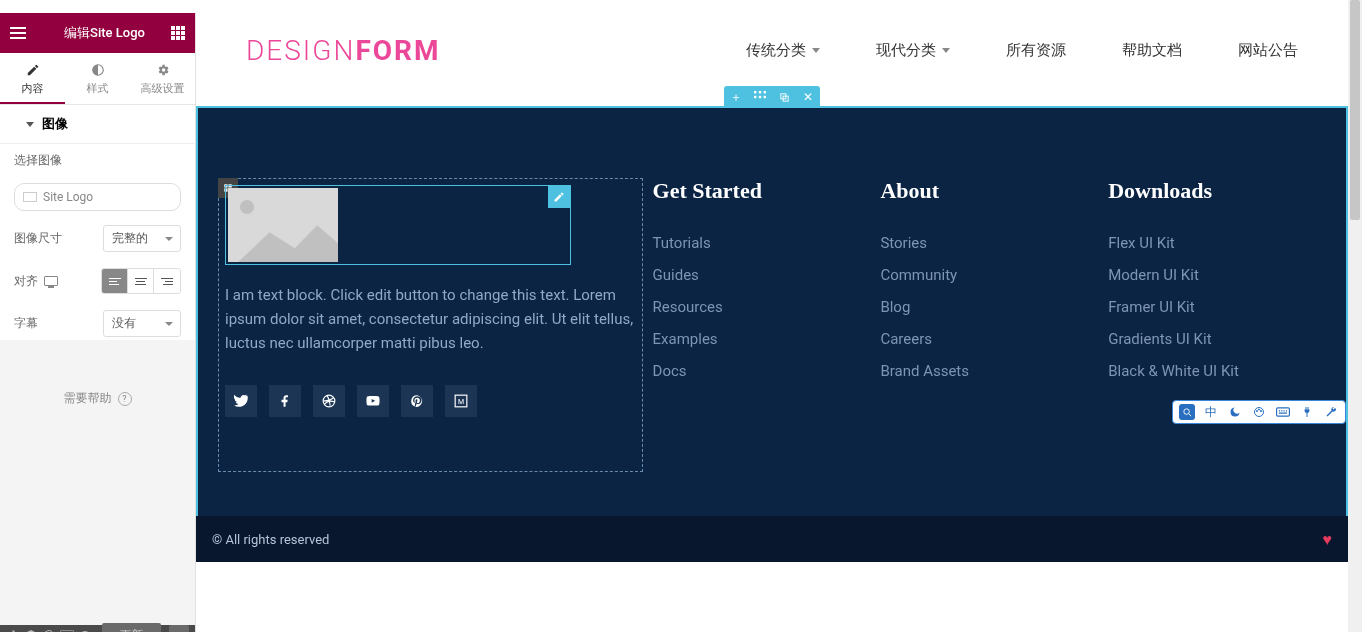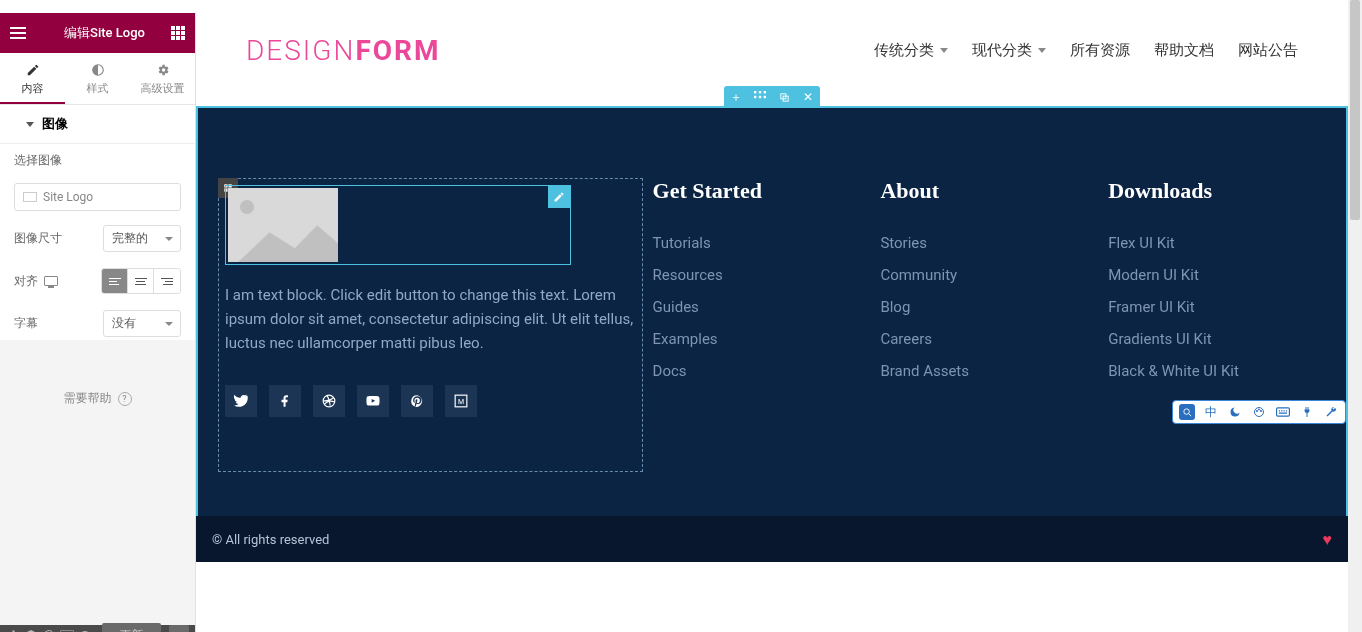--- a/index.html
+++ b/index.html
@@ -20,21 +20,21 @@
 .tab svg, .tab .ic { display: block; margin: 0 auto 4px; width: 14px; height: 14px; fill: currentColor; }
 
 .panel-body { flex: 1; overflow-y: auto; }
 .section-head { padding: 10px 26px; font-size: 13px; font-weight: 600; display: flex; align-items: center; gap: 8px; border-bottom: 1px solid #eee; cursor: pointer; }
 .section-head .chev { width: 0; height: 0; border-left: 4px solid transparent; border-right: 4px solid transparent; border-top: 5px solid #555; }
 
 .field-row { display: flex; align-items: center; justify-content: space-between; padding: 8px 14px; font-size: 12px; color: #555; }
 .field-row .lbl { display: flex; align-items: center; gap: 6px; color: #666; }
 .field-row .ctrl { display: flex; align-items: center; }
 
-.selector-box { margin: 6px 14px; border: 1px solid #ddd; border-radius: 3px; padding: 6px 8px; font-size: 12px; color: #888; display: flex; align-items: center; gap: 6px; cursor: pointer; }
+.selector-box { margin: 6px 14px; border: 1px solid #ddd; border-radius: 10px; padding: 6px 8px; font-size: 12px; color: #888; display: flex; align-items: center; gap: 6px; cursor: pointer; }
 .selector-box .pic { width: 14px; height: 10px; border: 1px solid #ccc; display: inline-block; }
 
 .select-ctrl { border: 1px solid #ddd; border-radius: 3px; padding: 4px 20px 4px 8px; font-size: 12px; color: #555; background: #fff; position: relative; min-width: 78px; cursor: pointer; }
 .select-ctrl::after { content: ""; position: absolute; right: 7px; top: 50%; transform: translateY(-50%); border-left: 4px solid transparent; border-right: 4px solid transparent; border-top: 4px solid #888; }
 
 .align-group { display: flex; border: 1px solid #ddd; border-radius: 3px; overflow: hidden; }
 .align-btn { width: 26px; height: 24px; display: flex; align-items: center; justify-content: center; background: #fff; cursor: pointer; border-right: 1px solid #ddd; }
 .align-btn:last-child { border-right: none; }
 .align-btn.active { background: #888; color: #fff; }
 .align-lines { width: 12px; display: flex; flex-direction: column; gap: 2px; }
@@ -54,21 +54,21 @@
 
 
 .collapse-handle { position: absolute; left: 196px; top: 305px; width: 12px; height: 32px; background: #fff; border: 1px solid #ddd; border-left: none; border-radius: 0 3px 3px 0; display: flex; align-items: center; justify-content: center; cursor: pointer; font-size: 10px; color: #888; }
 
 
 .canvas { position: absolute; left: 196px; top: 0; right: 14px; height: 632px; background: #fff; overflow: hidden; }
 
 .topnav { height: 100px; display: flex; align-items: center; padding: 0 50px; justify-content: space-between; }
 .logo { font-size: 28px; letter-spacing: 2px; color: #ec4899; font-weight: 300; }
 .logo b { font-weight: 700; }
-.navlinks { display: flex; gap: 24px; font-size: 15px; color: #333; }
+.navlinks { display: flex; gap: 56px; font-size: 15px; color: #333; }
 .navlinks .nl { display: flex; align-items: center; gap: 6px; cursor: pointer; }
 .caret { width: 0; height: 0; border-left: 4px solid transparent; border-right: 4px solid transparent; border-top: 5px solid #888; }
 
 .section-handle { position: absolute; left: 50%; top: 86px; transform: translateX(-50%); background: #4fc1e0; border-radius: 3px 3px 0 0; display: flex; height: 22px; overflow: hidden; z-index: 5; }
 .section-handle .sh-btn { width: 24px; display: flex; align-items: center; justify-content: center; color: #fff; cursor: pointer; font-size: 12px; }
 
 .footer-sec { position: absolute; top: 106px; left: 0; right: 0; height: 432px; background: #0b2443; border: 2px solid #4fc1e0; padding: 70px 20px 0; display: flex; gap: 10px; }
 
 .col { color: #8fa3bf; }
 .col h3 { font-family: Georgia, serif; color: #fff; font-size: 22px; font-weight: 700; margin-bottom: 30px; }
@@ -344,22 +344,22 @@
               <rect x="2" y="2" width="20" height="20" fill="none" stroke="currentColor" stroke-width="2"></rect>
               <text x="12" y="17" text-anchor="middle" font-size="12" font-family="serif" fill="currentColor">M</text>
             </svg>
           </div>
       </div>
     </div>
 
     <div class="col col-mid">
       <h3>Get Started</h3>
       <div class="link-item">Tutorials</div>
+      <div class="link-item">Guides</div>
       <div class="link-item">Resources</div>
-      <div class="link-item">Guides</div>
       <div class="link-item">Examples</div>
       <div class="link-item">Docs</div>
     </div>
 
     <div class="col col-about">
       <h3>About</h3>
       <div class="link-item">Stories</div>
       <div class="link-item">Community</div>
       <div class="link-item">Blog</div>
       <div class="link-item">Careers</div>

